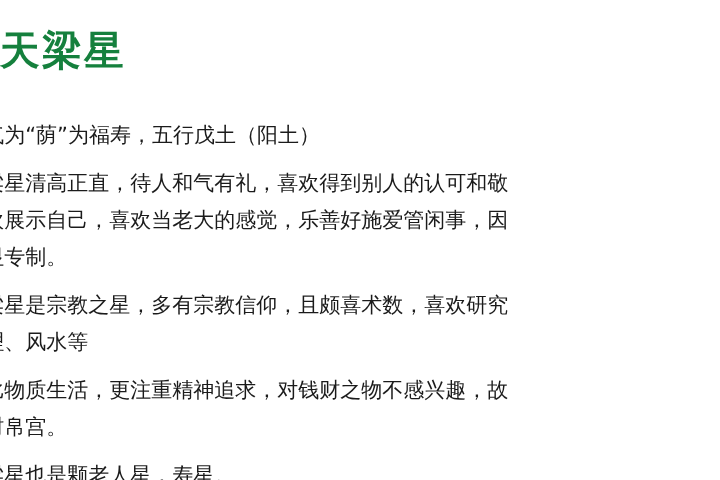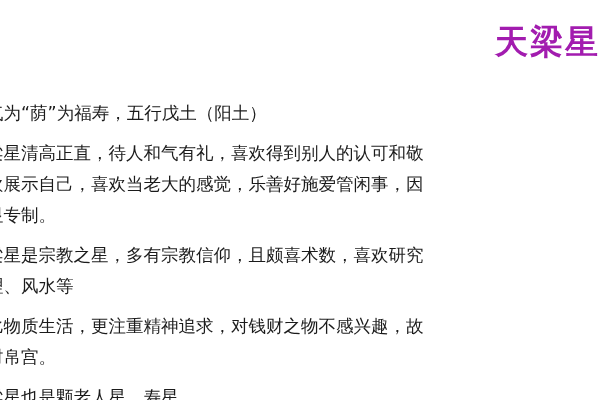--- a/index.html
+++ b/index.html
@@ -15,25 +15,25 @@
     overflow: hidden;
   }
   .page {
     position: relative;
     width: 600px;
     height: 400px;
     box-sizing: border-box;
     overflow: hidden;
   }
   .title {
-    text-align: right;
+    text-align: left;
     font-size: 33px;
     font-weight: bold;
     letter-spacing: 2px;
-    color: #a21caf;
+    color: #15803d;
     margin: 22px 0 0 0;
     line-height: 1.2;
     font-family: "DejaVu Sans", sans-serif;
   }
   .body-block {
     position: absolute;
     top: 98px;
     left: -14px;
     width: 622px;
     font-size: 17.5px;

